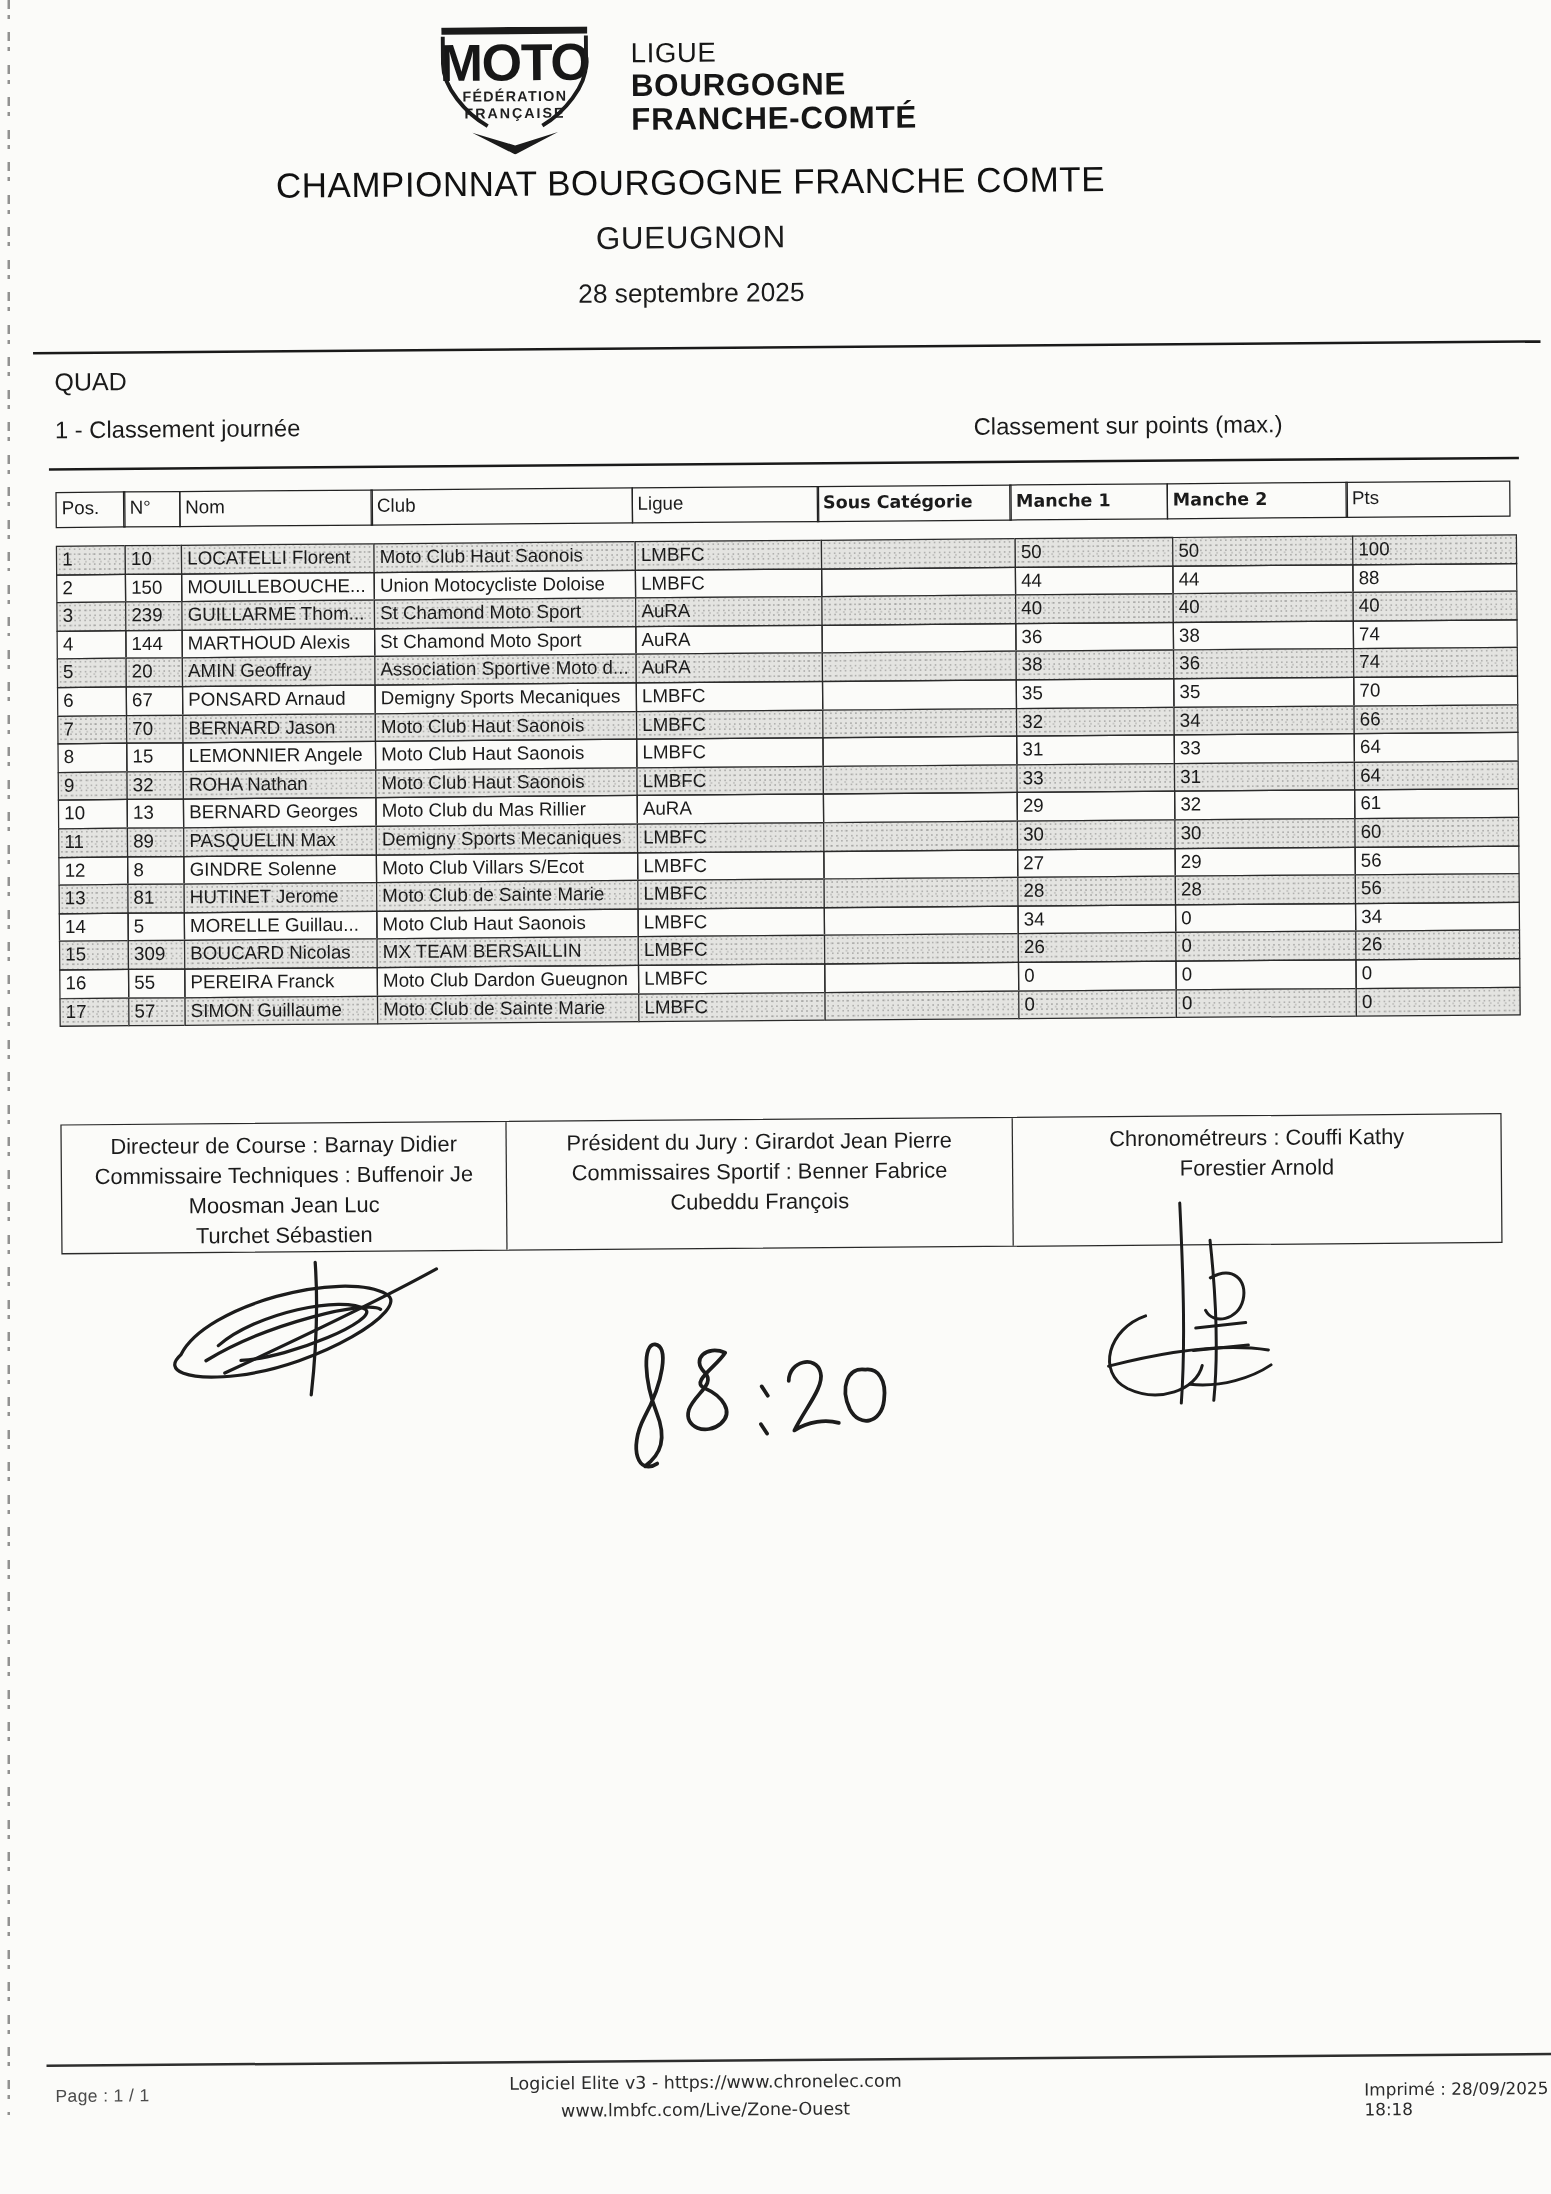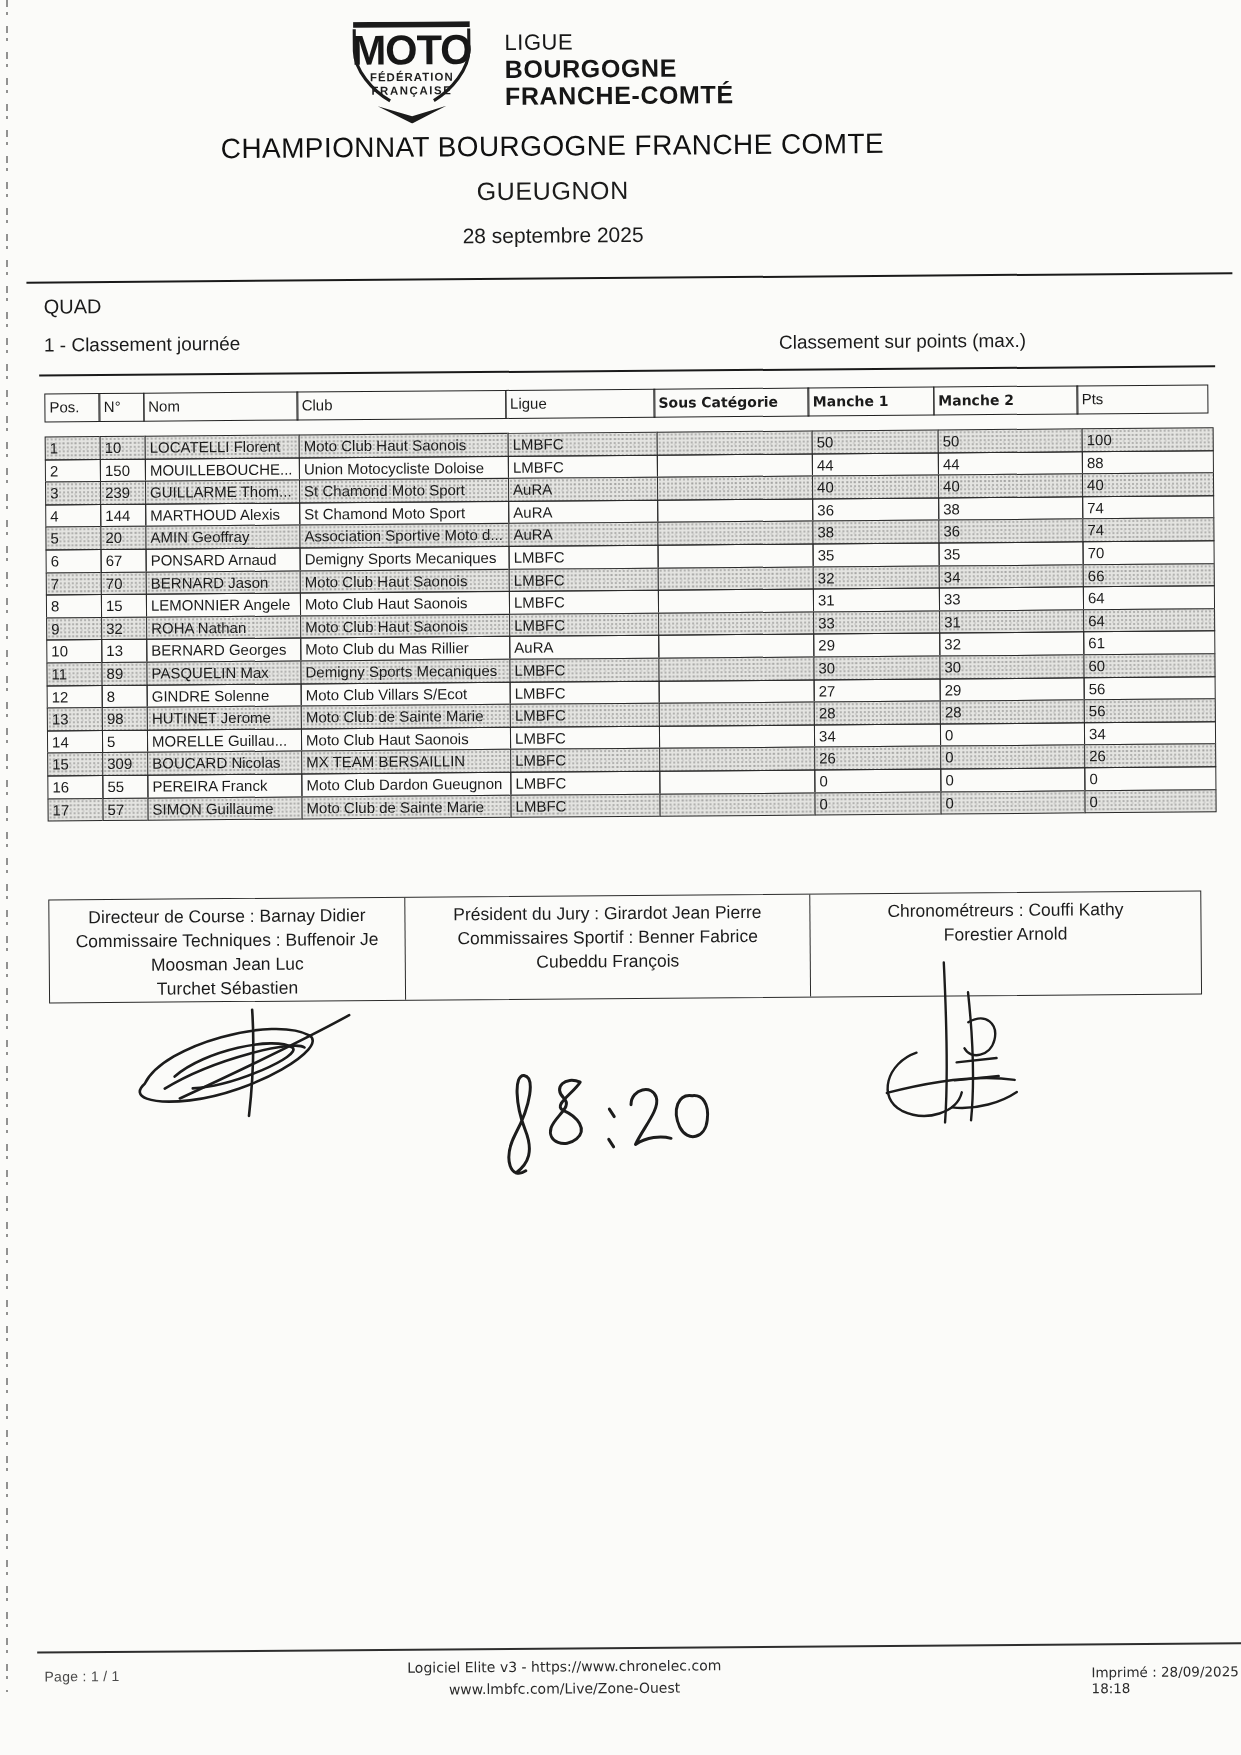--- a/index.html
+++ b/index.html
@@ -240,21 +240,21 @@
         <div class="td c2">GINDRE Solenne</div>
         <div class="td c3">Moto Club Villars S/Ecot</div>
         <div class="td c4">LMBFC</div>
         <div class="td c5"></div>
         <div class="td c6">27</div>
         <div class="td c7">29</div>
         <div class="td c8">56</div>
       </div>
       <div class="tr shaded">
         <div class="td c0">13</div>
-        <div class="td c1">98</div>
+        <div class="td c1">81</div>
         <div class="td c2">HUTINET Jerome</div>
         <div class="td c3">Moto Club de Sainte Marie</div>
         <div class="td c4">LMBFC</div>
         <div class="td c5"></div>
         <div class="td c6">28</div>
         <div class="td c7">28</div>
         <div class="td c8">56</div>
       </div>
       <div class="tr">
         <div class="td c0">14</div>

